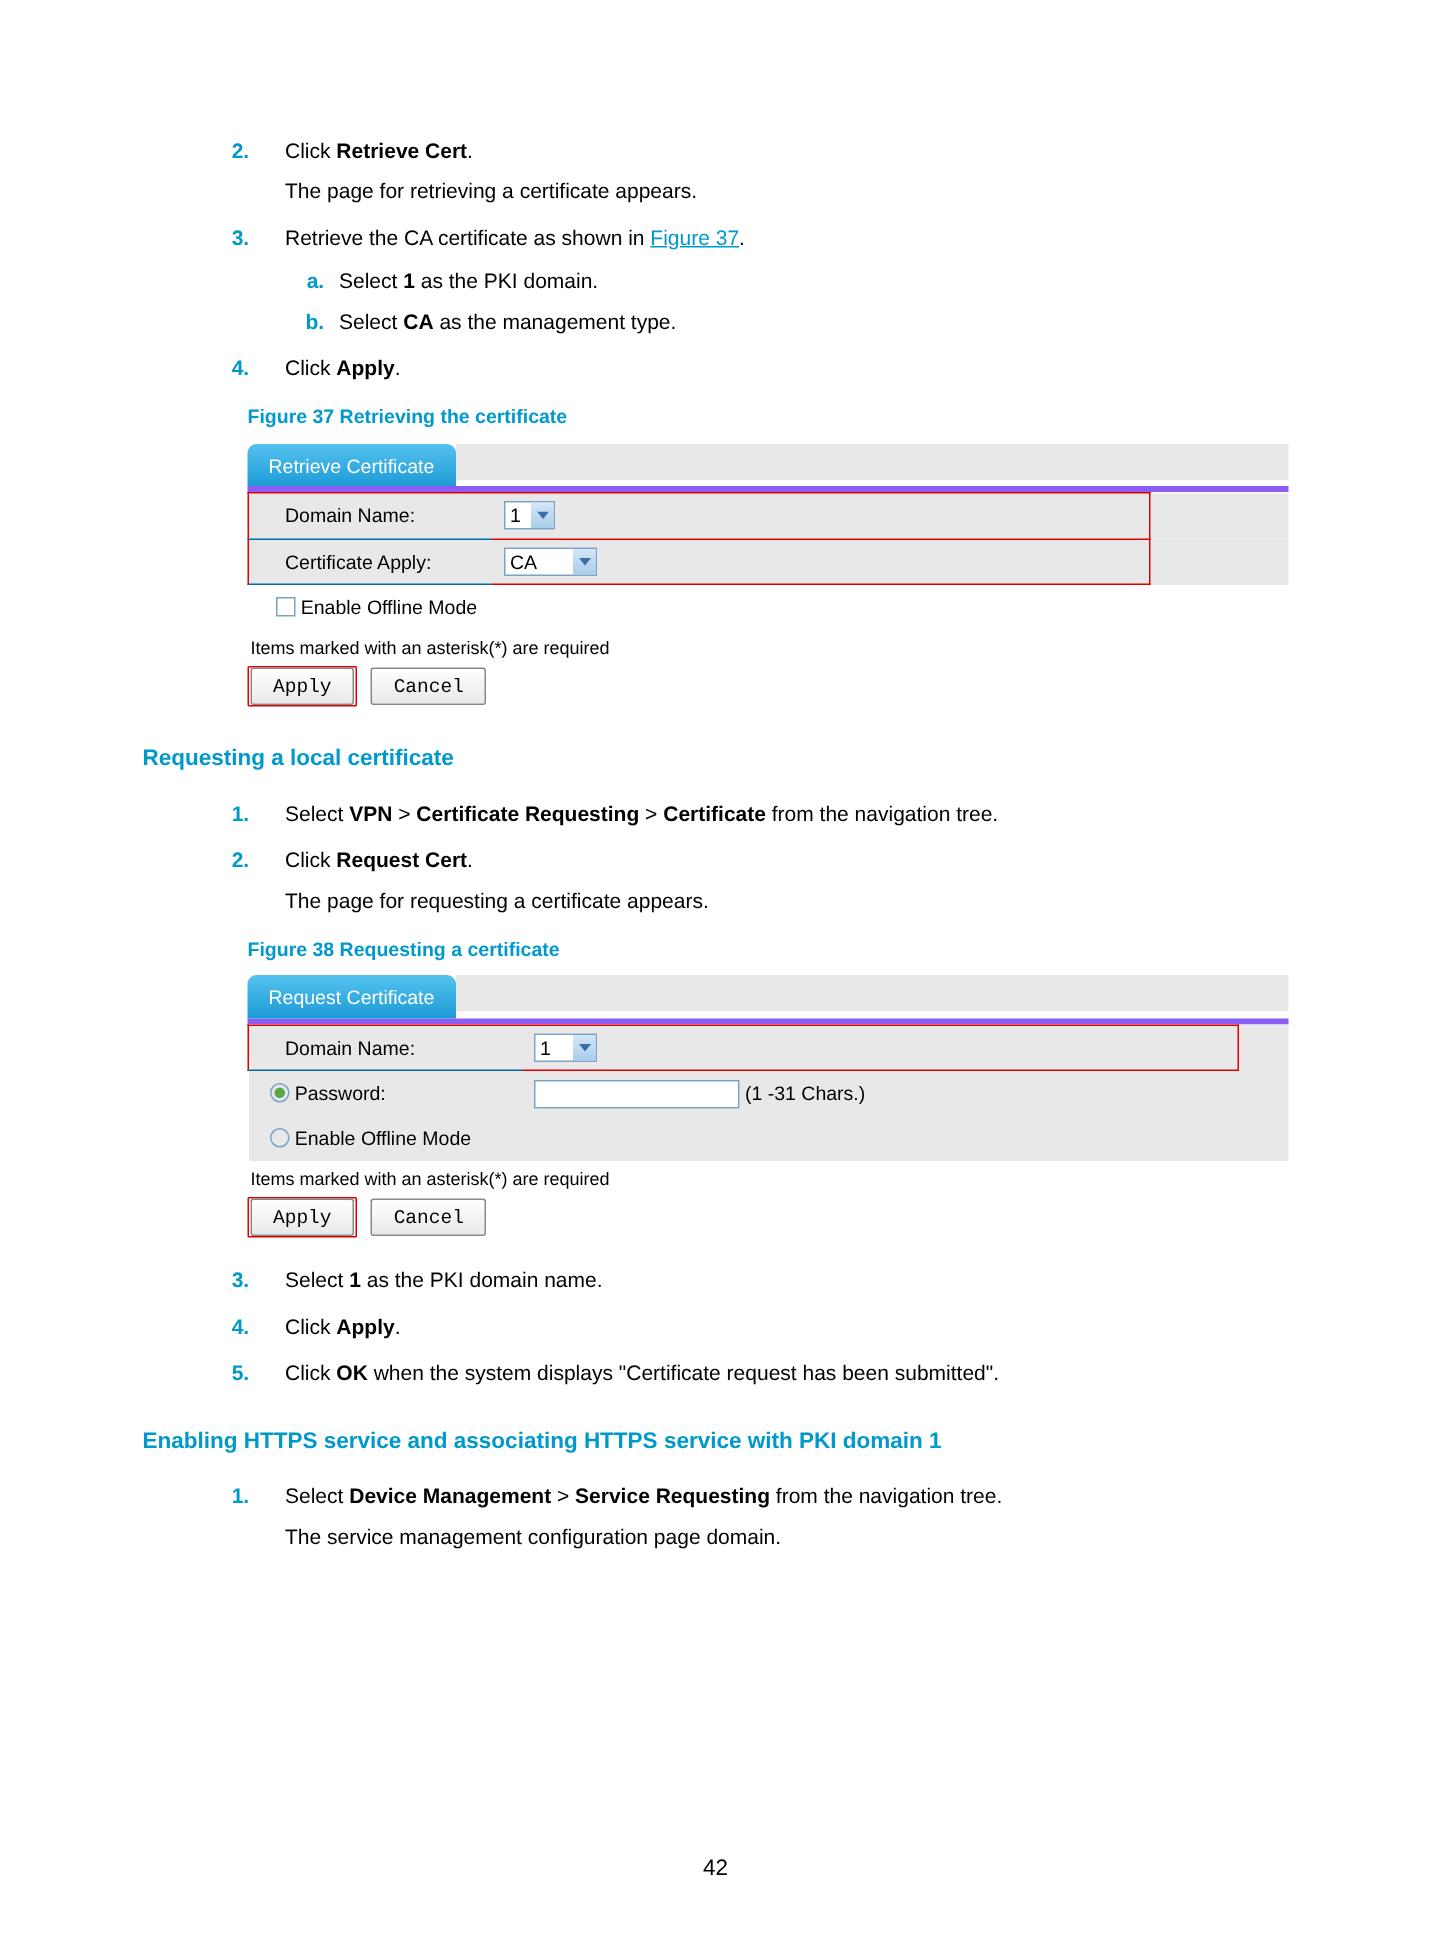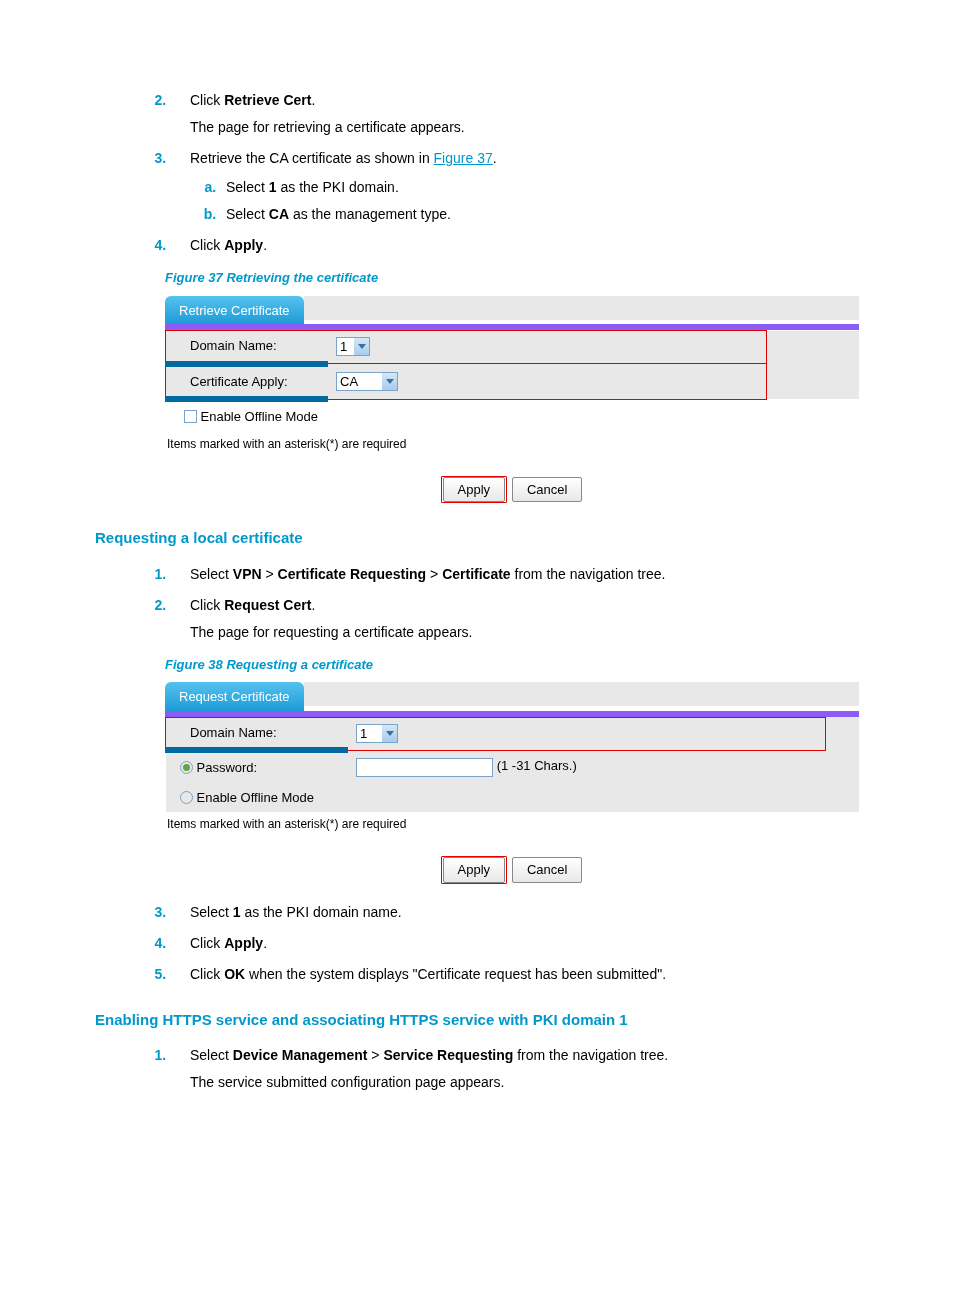--- a/index.html
+++ b/index.html
@@ -13,50 +13,50 @@
     line-height: 1.5;
   }
   .ol-main { padding-left: 75px; margin: 0; }
   .ol-main > li { padding-left: 20px; margin-bottom: 10px; }
   .ol-main > li::marker { color: #0099cc; font-weight: bold; }
   .ol-sub { list-style: lower-alpha; padding-left: 30px; margin-top: 8px; }
   .ol-sub > li { padding-left: 6px; margin-bottom: 6px; }
   .ol-sub > li::marker { color: #0099cc; font-weight: bold; }
   .subtext { margin-top: 6px; }
   .link { color: #0099cc; text-decoration: underline; }
-  .figure-caption { color: #0099cc; font-weight: bold; margin: 12px 0 8px 70px; font-size: 13px; font-style: italic; }
+  .figure-caption { color: #0099cc; font-weight: bold; margin: 12px 0 8px 70px; font-size: 13px; }
   .section-heading { color: #0099cc; font-weight: bold; font-size: 15px; margin: 24px 0 14px 0; }
 
   .figure-wrap { margin-left: 70px; margin-bottom: 10px; }
-  .tabbar { display: flex; border-bottom: 6px solid #8b5cf6; }
+  .tabbar { display: flex; border-bottom: 4px solid #8b5cf6; }
   .tab-right { flex: 1; background: #e8e8e8; height: 24px; }
   .tab {
     background: linear-gradient(#55c2ef,#1d9bd6);
     color: #fff;
     font-size: 13px;
     padding: 5px 14px 4px 14px;
     border-top-left-radius: 6px;
     border-top-right-radius: 6px;
   }
   .form-table { border-collapse: collapse; width: 100%; font-size: 13px; }
   .form-table td { padding: 5px 8px; }
   .form-table tr.gray td { background: #e8e8e8; }
   .required-note { font-size: 12px; padding: 3px 0 3px 2px; }
-  .btn-row { text-align: center; margin-top: 20px; }
+  .btn-row { margin-top: 0; font-family: Liberation Mono, monospace; }
   .btn {
     display: inline-block;
     border: 1px solid #888;
     background: linear-gradient(#fff,#e8e8e8);
     font-size: 13px;
     padding: 2px 14px;
     margin: 0 1px;
     border-radius: 2px;
   }
   .hl-red { border: 1px solid #e00000; display: inline-block; padding: 0; border-radius: 1px; }
-  .hl-red-row td:first-child { border-left: 1px solid #e00000; border-top: 1px solid #e00000; border-bottom: 6px solid #0369a1; padding-left: 24px; }
+  .hl-red-row td:first-child { border-left: 1px solid #e00000; border-top: 1px solid #e00000; border-bottom: 1px solid #0369a1; padding-left: 24px; }
   .hl-red-row td:nth-child(2) { border-top: 1px solid #e00000; border-bottom: 1px solid #e00000; border-right: 1px solid #e00000; }
   .select-box {
     display: inline-flex; align-items: stretch;
     border: 1px solid #7aa3c6; background: #fff; font-size: 13px;
     height: 17px;
   }
   .select-val { padding: 0 4px 0 3px; min-width: 10px; display:inline-block; line-height:17px; }
   .select-val.wide { min-width: 38px; }
   .select-arrow { width: 15px; background: linear-gradient(#d4e7f7,#a9cceb); display:flex; align-items:center; justify-content:center; }
   .select-arrow svg { display:block; }
@@ -201,17 +201,17 @@
   <li><span>Select </span><b>1</b><span> as the PKI domain name.</span></li>
   <li><span>Click </span><b>Apply</b><span>.</span></li>
   <li><span>Click </span><b>OK</b><span> when the system displays "Certificate request has been submitted".</span></li>
 </ol>
 
 <div class="section-heading">Enabling HTTPS service and associating HTTPS service with PKI domain 1</div>
 
 <ol class="ol-main" start="1">
   <li>
     <span>Select </span><b>Device Management</b><span> &gt; </span><b>Service Requesting</b><span> from the navigation tree.</span>
-    <div class="subtext">The service submitted configuration page appears.</div>
+    <div class="subtext">The service management configuration page domain.</div>
   </li>
 </ol>
 
 <div class="page-num">42</div>
 
 </body></html>

